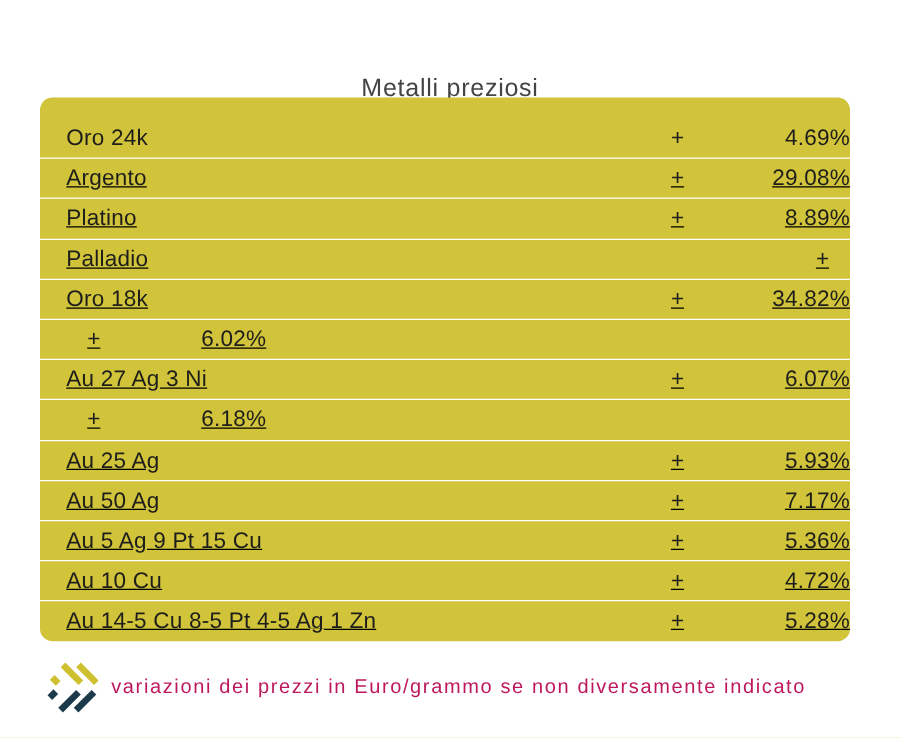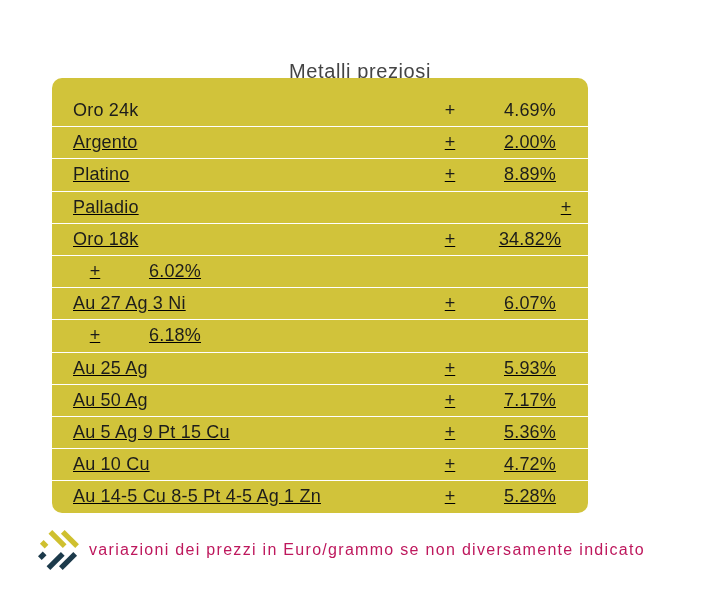--- a/index.html
+++ b/index.html
@@ -14,22 +14,22 @@
     position:absolute;
     left:0;top:28px;width:720px;
     text-align:center;
     font-size:20px;
     letter-spacing:0.6px;
     color:#444444;
     margin-top:32px;
   }
   .metals-table{
     position:absolute;
-    left:52px;top:78px;
-    width:536px;height:435px;
+    left:32px;top:78px;
+    width:648px;height:435px;
     background:#d1c33a;
     border-radius:10px;
     padding-top:16px;
     box-sizing:border-box;
   }
   .row{
     display:flex;
     align-items:center;
     height:32.2px;
     box-sizing:border-box;
@@ -47,21 +47,21 @@
     white-space:nowrap;
   }
   .row .sign{
     width:44px;
     text-align:center;
     font-size:18px;
     color:#1d1d1b;
   }
   .row .value{
     width:116px;
-    text-align:center;
+    text-align:right;
     font-size:18px;
     letter-spacing:0.2px;
     color:#1d1d1b;
   }
   .footer{
     position:absolute;
     left:37px;top:524px;
     width:660px;height:52px;
     display:flex;
     align-items:center;
@@ -88,21 +88,21 @@
   <div class="metals-table">
   <div class="row">
     <span class="name">Oro 24k</span>
     <span class="sign">+</span>
     <span class="value">4.69%</span>
   </div>
 
   <div class="row">
     <span class="name">Argento</span>
     <span class="sign">+</span>
-    <span class="value">2.00%</span>
+    <span class="value">29.08%</span>
   </div>
 
   <div class="row">
     <span class="name">Platino</span>
     <span class="sign">+</span>
     <span class="value">8.89%</span>
   </div>
 
   <div class="row">
     <span class="name">Palladio</span>

